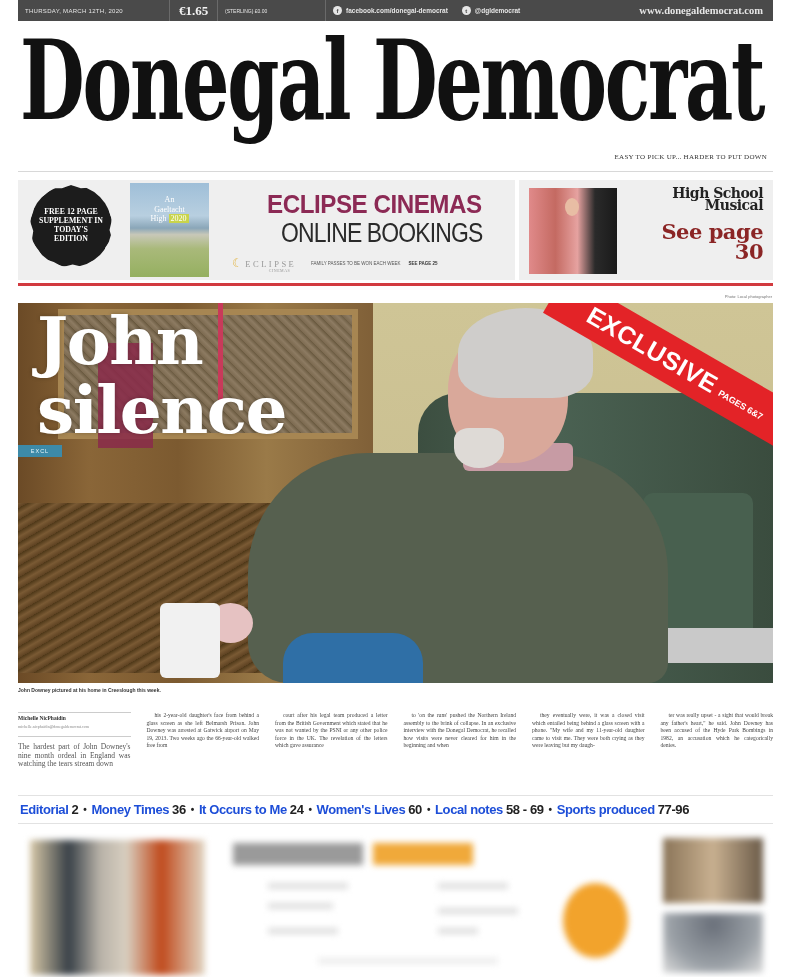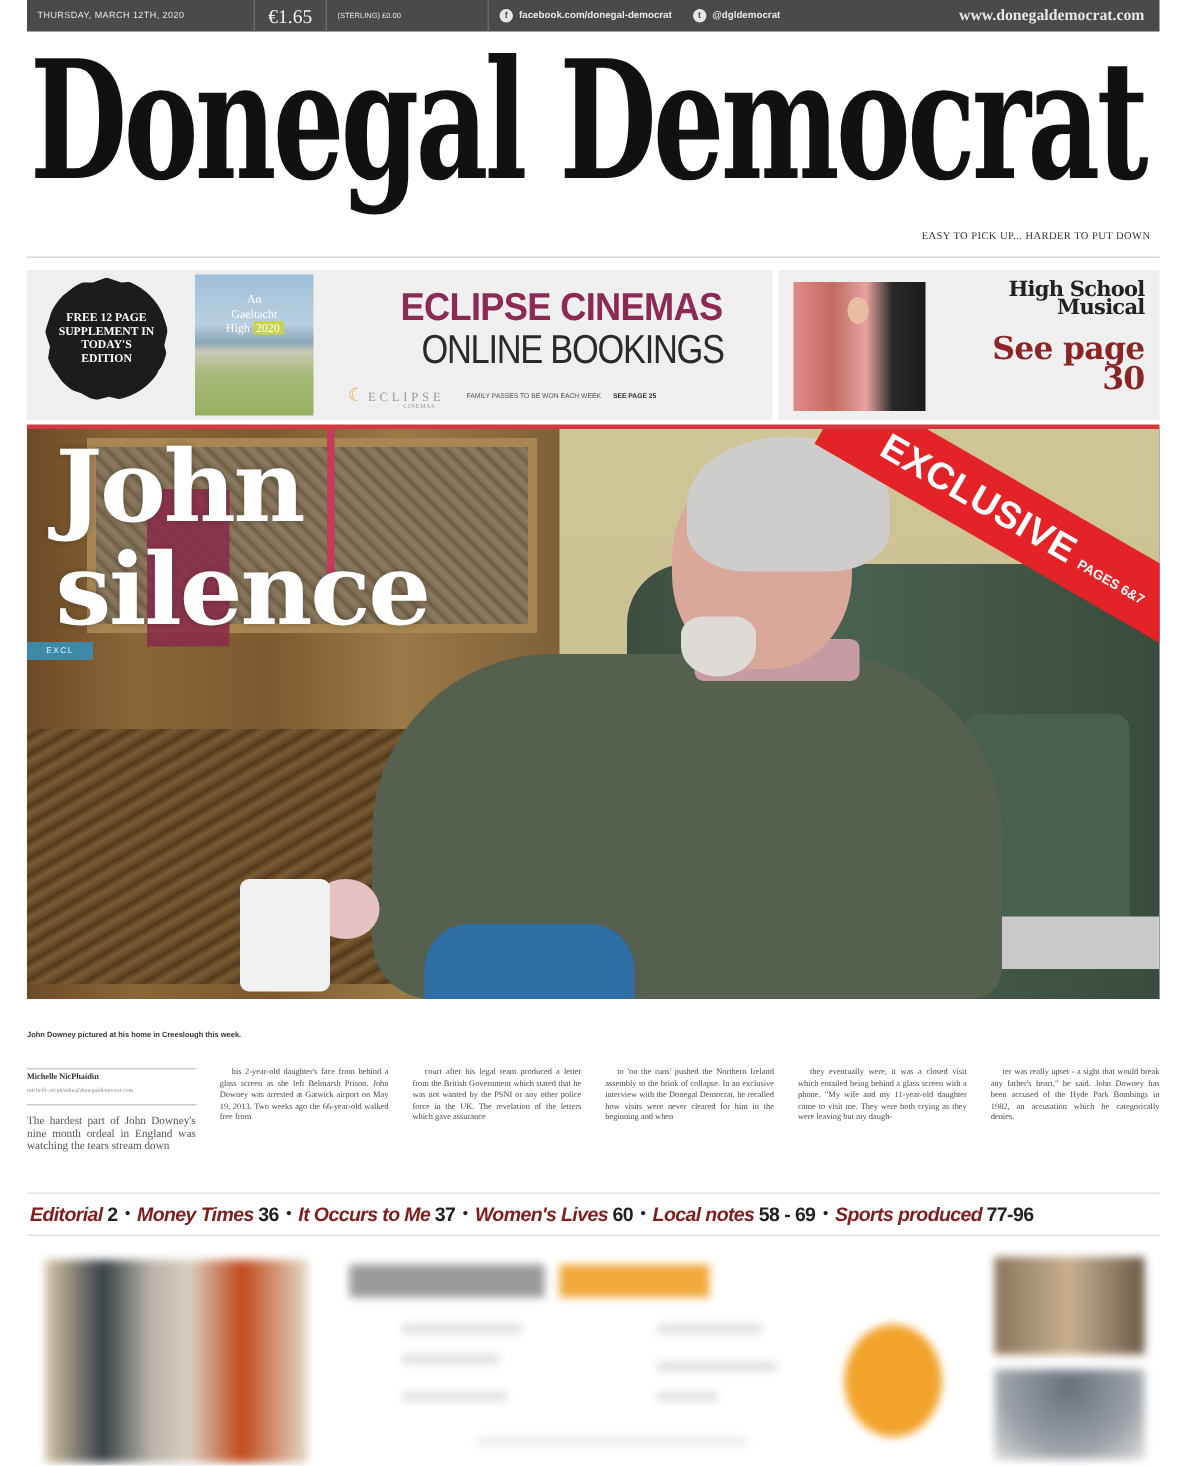--- a/index.html
+++ b/index.html
@@ -3,21 +3,21 @@
 <meta charset="utf-8">
 <style>
   * { box-sizing: border-box; margin: 0; padding: 0; }
   html, body { width: 800px; height: 977px; background: #ffffff; overflow: hidden; }
   body { font-family: "Liberation Serif", serif; color: #111; position: relative; }
 
   
   .topbar { position: absolute; left: 18px; top: 0; width: 755px; height: 21px; background: #4a4a4a; display: flex; align-items: center; color: #e6e6e6; font-family: "Liberation Sans", sans-serif; }
   .topbar .seg { height: 100%; display: flex; align-items: center; padding: 0 7px; border-right: 1px solid #6a6a6a; }
   .topbar .date { font-size: 6px; letter-spacing: 0.3px; width: 152px; }
-  .topbar .price { font-family: "Liberation Serif", serif; font-size: 13px; font-weight: normal; color: #f2f2f2; width: 48px; justify-content: center; }
+  .topbar .price { font-family: "Liberation Serif", serif; font-size: 13px; font-weight: bold; color: #f2f2f2; width: 48px; justify-content: center; }
   .topbar .sterling { font-size: 5px; width: 108px; }
   .topbar .social { font-size: 6.5px; font-weight: bold; gap: 4px; border-right: none; }
   .topbar .social .ico { width: 9px; height: 9px; border-radius: 50%; background: #e6e6e6; color: #4a4a4a; font-size: 6px; display: inline-flex; align-items: center; justify-content: center; font-weight: bold; }
   .topbar .web { margin-left: auto; font-family: "Liberation Serif", serif; font-size: 10.5px; font-weight: bold; border-right: none; padding-right: 10px; }
 
   
   .masthead { position: absolute; left: 18px; top: 22px; width: 755px; height: 120px; }
   .masthead .title { font-family: "DejaVu Serif", serif; font-weight: bold; font-size: 97px; letter-spacing: -3px; line-height: 1; transform: scaleX(0.77) scaleY(1.13); transform-origin: left top; white-space: nowrap; color: #111; position: absolute; left: 2px; top: 4px; }
   .masthead .tagline { position: absolute; right: 6px; top: 131px; font-size: 7px; letter-spacing: 0.3px; color: #333; }
   .rule-thin { position: absolute; left: 18px; width: 755px; height: 1px; background: #d8d8d8; }
@@ -39,21 +39,21 @@
   .eclipse-logo small { display: block; font-size: 4px; letter-spacing: 0.5px; text-align: right; margin-right: 6px; }
   .cinema-small { position: absolute; left: 293px; top: 81px; font-family: "Liberation Sans", sans-serif; font-size: 4.5px; color: #555; white-space: nowrap; }
   .cinema-small b { margin-left: 8px; color: #333; }
   .hsm-img { position: absolute; left: 10px; top: 8px; width: 88px; height: 86px; background: linear-gradient(90deg, #e08a8a 0%, #c46a62 30%, #e6a2a0 55%, #2a2a2a 75%, #1a1a1a 100%); }
   .hsm-img .face { position: absolute; left: 36px; top: 10px; width: 14px; height: 18px; background: #e8bda4; border-radius: 50%; }
   .hsm-title { position: absolute; right: 10px; top: 8px; font-size: 14px; font-weight: bold; line-height: 0.85; text-align: right; color: #222; font-family: "DejaVu Serif", serif; letter-spacing: -0.5px; }
   .hsm-see { position: absolute; right: 10px; top: 42px; font-size: 21px; font-weight: bold; line-height: 0.95; text-align: right; color: #8b2525; font-family: "DejaVu Serif", serif; letter-spacing: -0.5px; }
   .red-rule { position: absolute; left: 18px; top: 283px; width: 755px; height: 3px; background: #d23a3f; }
 
   
-  .photo { position: absolute; left: 18px; top: 286px; width: 755px; height: 380px; overflow: hidden; background: #6d28d9; }
+  .photo { position: absolute; left: 18px; top: 303px; width: 755px; height: 380px; overflow: hidden; background: #7f1d1d; }
   .photo .bg-wall { position: absolute; left: 300px; top: 0; width: 455px; height: 380px; background: linear-gradient(180deg, #cfc596 0%, #c6bb8d 100%); }
   .photo .cabinet { position: absolute; left: 0; top: 0; width: 355px; height: 380px; background: linear-gradient(90deg, #6b4a26 0%, #8a6638 20%, #7c5a30 45%, #9a7a48 70%, #806038 100%); }
   .photo .cabinet .panel { position: absolute; left: 40px; top: 6px; width: 300px; height: 130px; background: repeating-linear-gradient(45deg, #7c6a50 0px, #8d7b62 4px, #6a5a40 8px); border: 6px solid #a78652; }
   .photo .cabinet .lower { position: absolute; left: 0; top: 200px; width: 355px; height: 170px; background: repeating-linear-gradient(-30deg, #5e4222 0px, #7a5a34 5px, #4e3818 10px); }
   .photo .cabinet .cloth { position: absolute; left: 80px; top: 40px; width: 55px; height: 105px; background: #8a2a4a; opacity: 0.85; }
   .photo .cabinet .candle { position: absolute; left: 200px; top: 0; width: 5px; height: 100px; background: #c83a5a; }
   .photo .sofa { position: absolute; left: 400px; top: 90px; width: 355px; height: 290px; background: linear-gradient(90deg, #3c4e40 0%, #4a6152 40%, #3a4c3e 100%); border-radius: 40px 0 0 0; }
   .photo .sofa .cushion { position: absolute; right: 20px; top: 100px; width: 110px; height: 160px; background: #48604f; border-radius: 10px; }
   .photo .sofa .pillow { position: absolute; right: 0; bottom: 20px; width: 130px; height: 35px; background: #c9c9c9; }
   .photo .man-body { position: absolute; left: 230px; top: 150px; width: 420px; height: 230px; background: #56604f; border-radius: 120px 120px 20px 40px; }
@@ -77,21 +77,21 @@
   .col { flex: 1; font-size: 5.6px; line-height: 7.5px; color: #444; text-align: justify; filter: blur(0.35px); }
   .col.first { flex: 1; }
   .byline { font-weight: bold; font-size: 5.5px; color: #333; border-top: 1px solid #ccc; padding-top: 2px; }
   .byline-mail { font-size: 4px; color: #888; border-bottom: 1px solid #ccc; padding-bottom: 6px; margin-bottom: 6px; }
   .col .lead { font-size: 7.5px; line-height: 8.5px; color: #555; }
   .col p { text-indent: 8px; }
 
   
   .index-rule { position: absolute; left: 18px; width: 755px; height: 1px; background: #e2e2e2; }
   .index { position: absolute; left: 20px; top: 800px; width: 755px; height: 18px; font-family: "Liberation Sans", sans-serif; font-weight: bold; font-size: 13px; letter-spacing: -0.4px; white-space: nowrap; display: flex; align-items: center; }
-  .index .lbl { color: #7f1d1d; font-style: italic; }
+  .index .lbl { color: #1d4ed8; }
   .index .pg { color: #222; margin-left: 3px; }
   .index .sep { color: #222; margin: 0 5px; font-size: 10px; }
 
   
   .advert { position: absolute; left: 18px; top: 828px; width: 755px; height: 149px; filter: blur(3px); }
   .advert .imgL { position: absolute; left: 12px; top: 12px; width: 175px; height: 135px; background: linear-gradient(90deg, #d8c9a8 0%, #394148 22%, #b8b2a8 40%, #d8cfc0 55%, #c04a1c 75%, #e2d8c6 100%); }
   .advert .headL { position: absolute; left: 215px; top: 15px; width: 130px; height: 22px; background: #9a9a9a; }
   .advert .headR { position: absolute; left: 355px; top: 15px; width: 100px; height: 22px; background: #f0a93a; }
   .advert .txt { position: absolute; background: #dedede; height: 6px; }
   .advert .circle { position: absolute; left: 545px; top: 55px; width: 65px; height: 75px; background: #f2a32c; border-radius: 50%; }
@@ -220,21 +220,21 @@
 
 <div class="index-rule" style="top:795px;"></div>
 <div class="index">
   <span class="lbl">Editorial</span>
     <span class="pg">2</span>
   <span class="sep">•</span>
   <span class="lbl">Money Times</span>
     <span class="pg">36</span>
   <span class="sep">•</span>
   <span class="lbl">It Occurs to Me</span>
-    <span class="pg">37</span>
+    <span class="pg">24</span>
   <span class="sep">•</span>
   <span class="lbl">Women's Lives</span>
     <span class="pg">60</span>
   <span class="sep">•</span>
   <span class="lbl">Local notes</span>
     <span class="pg">58 - 69</span>
   <span class="sep">•</span>
   <span class="lbl">Sports produced</span>
     <span class="pg">77-96</span>
 </div>

